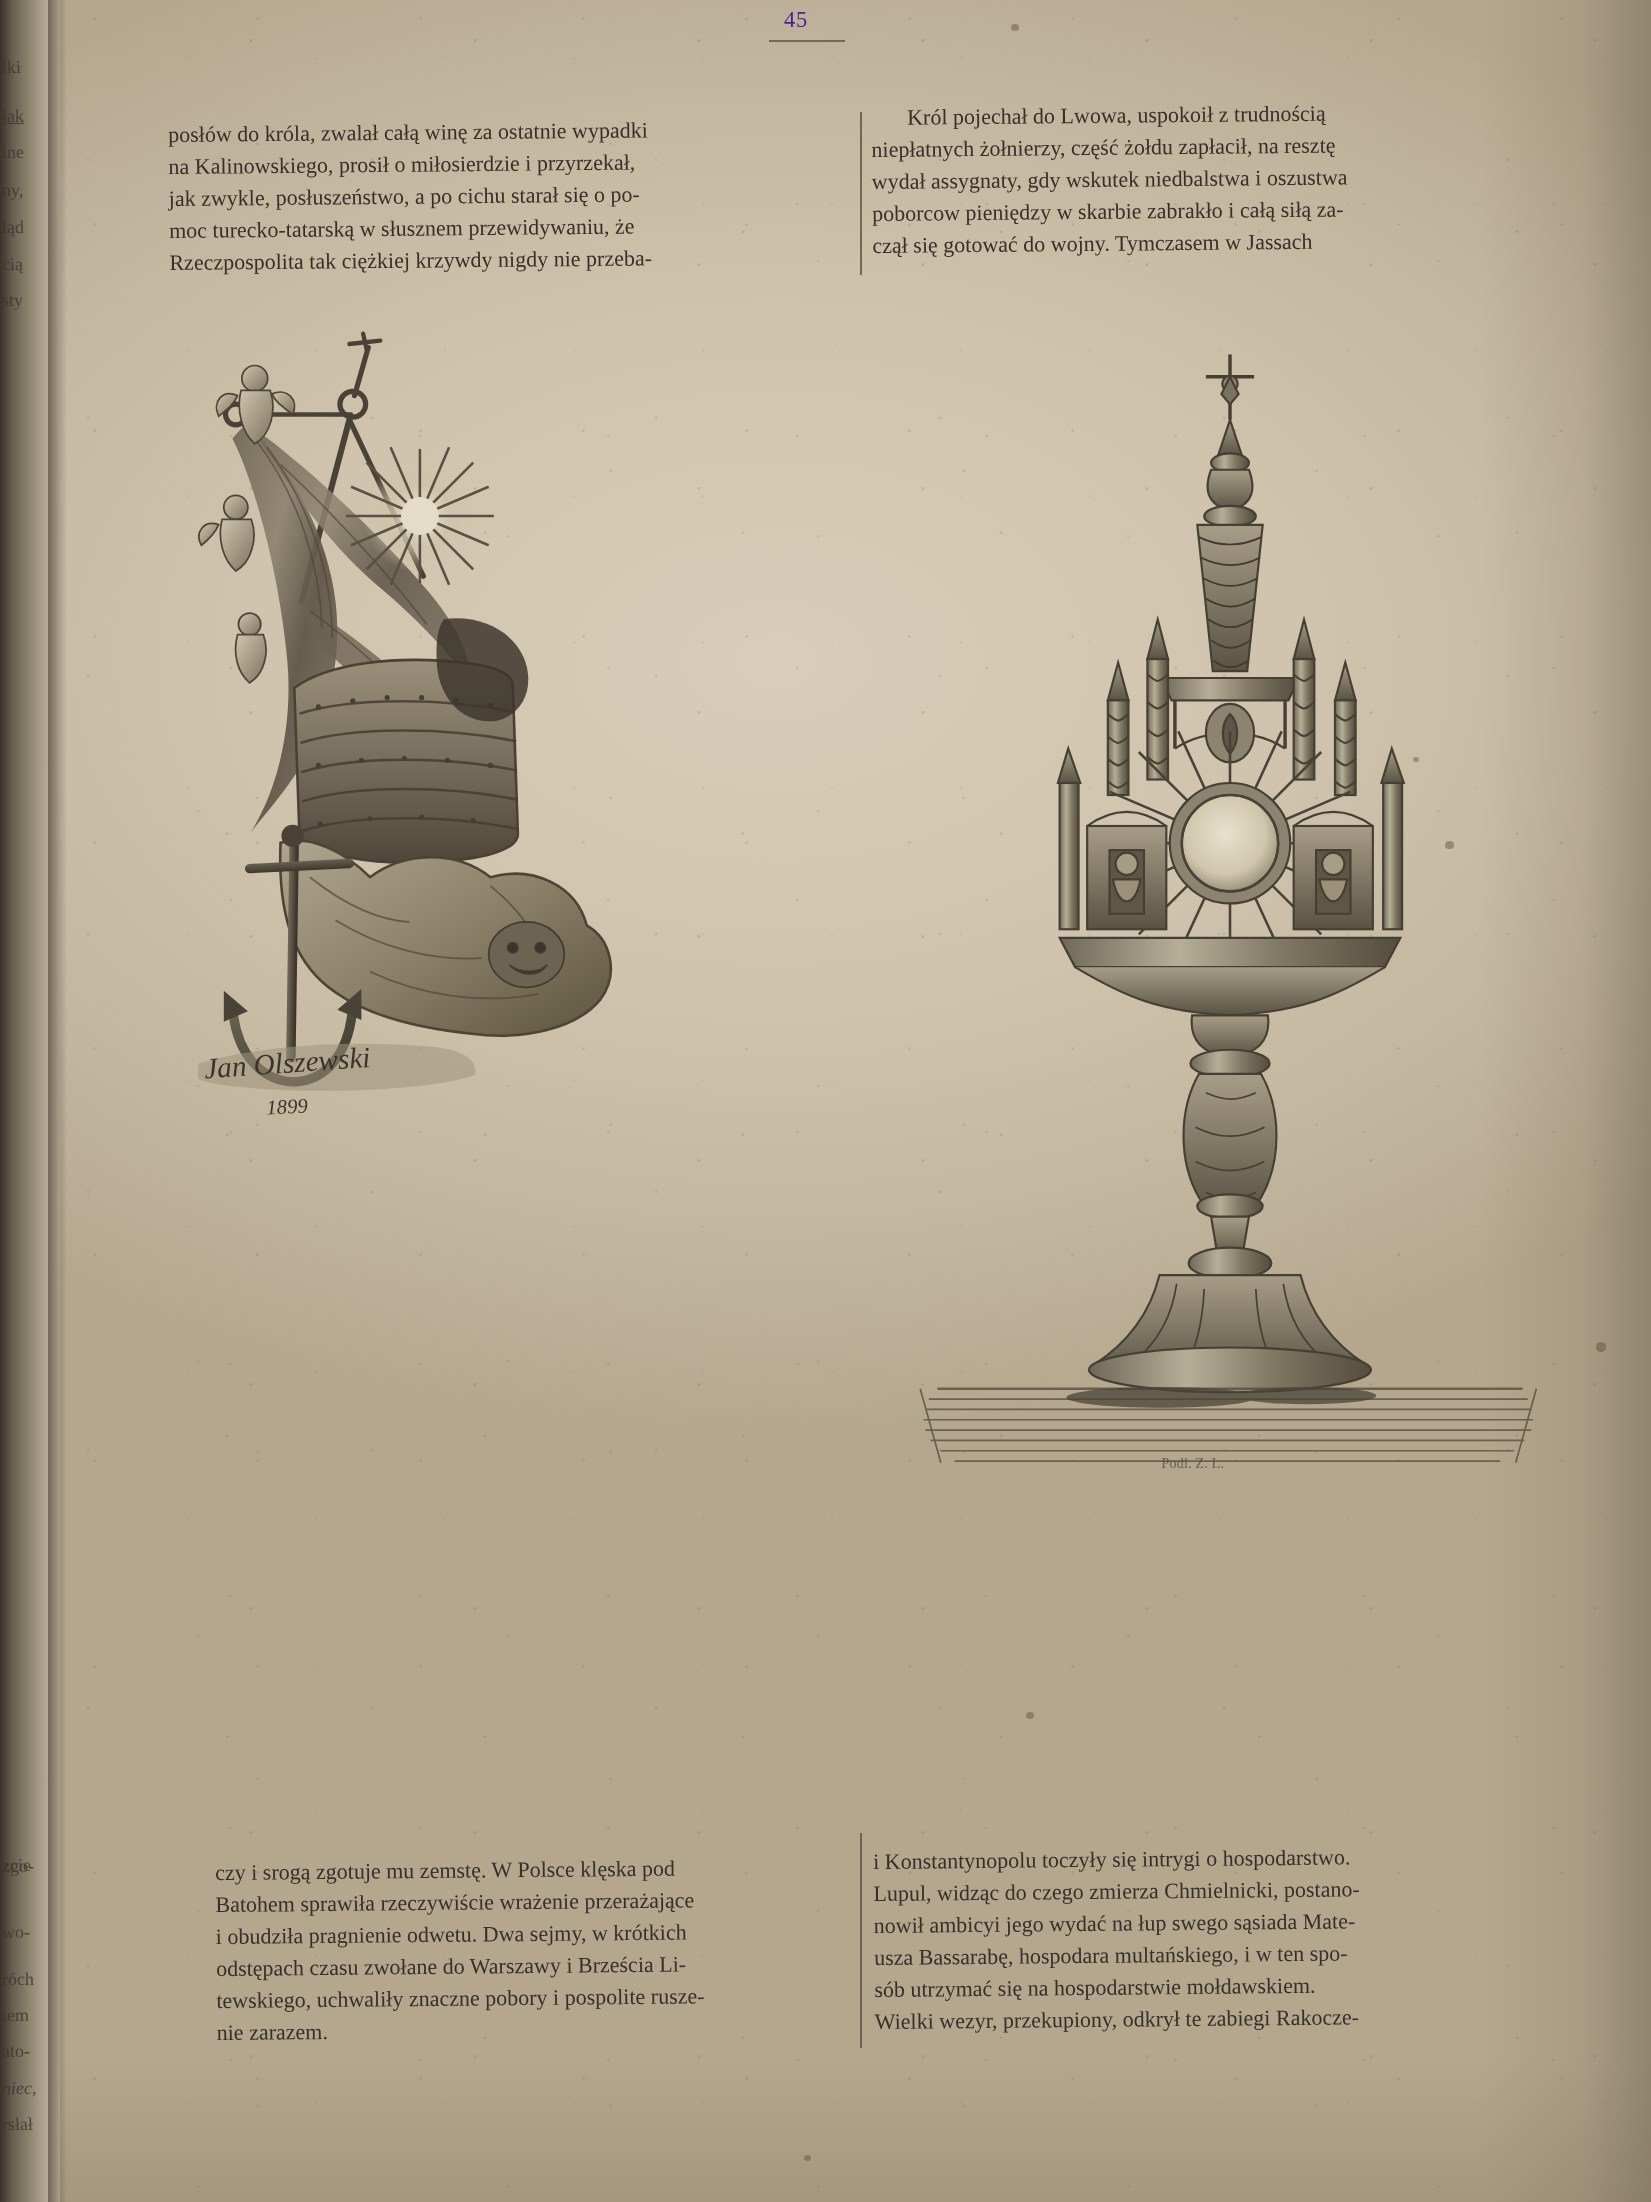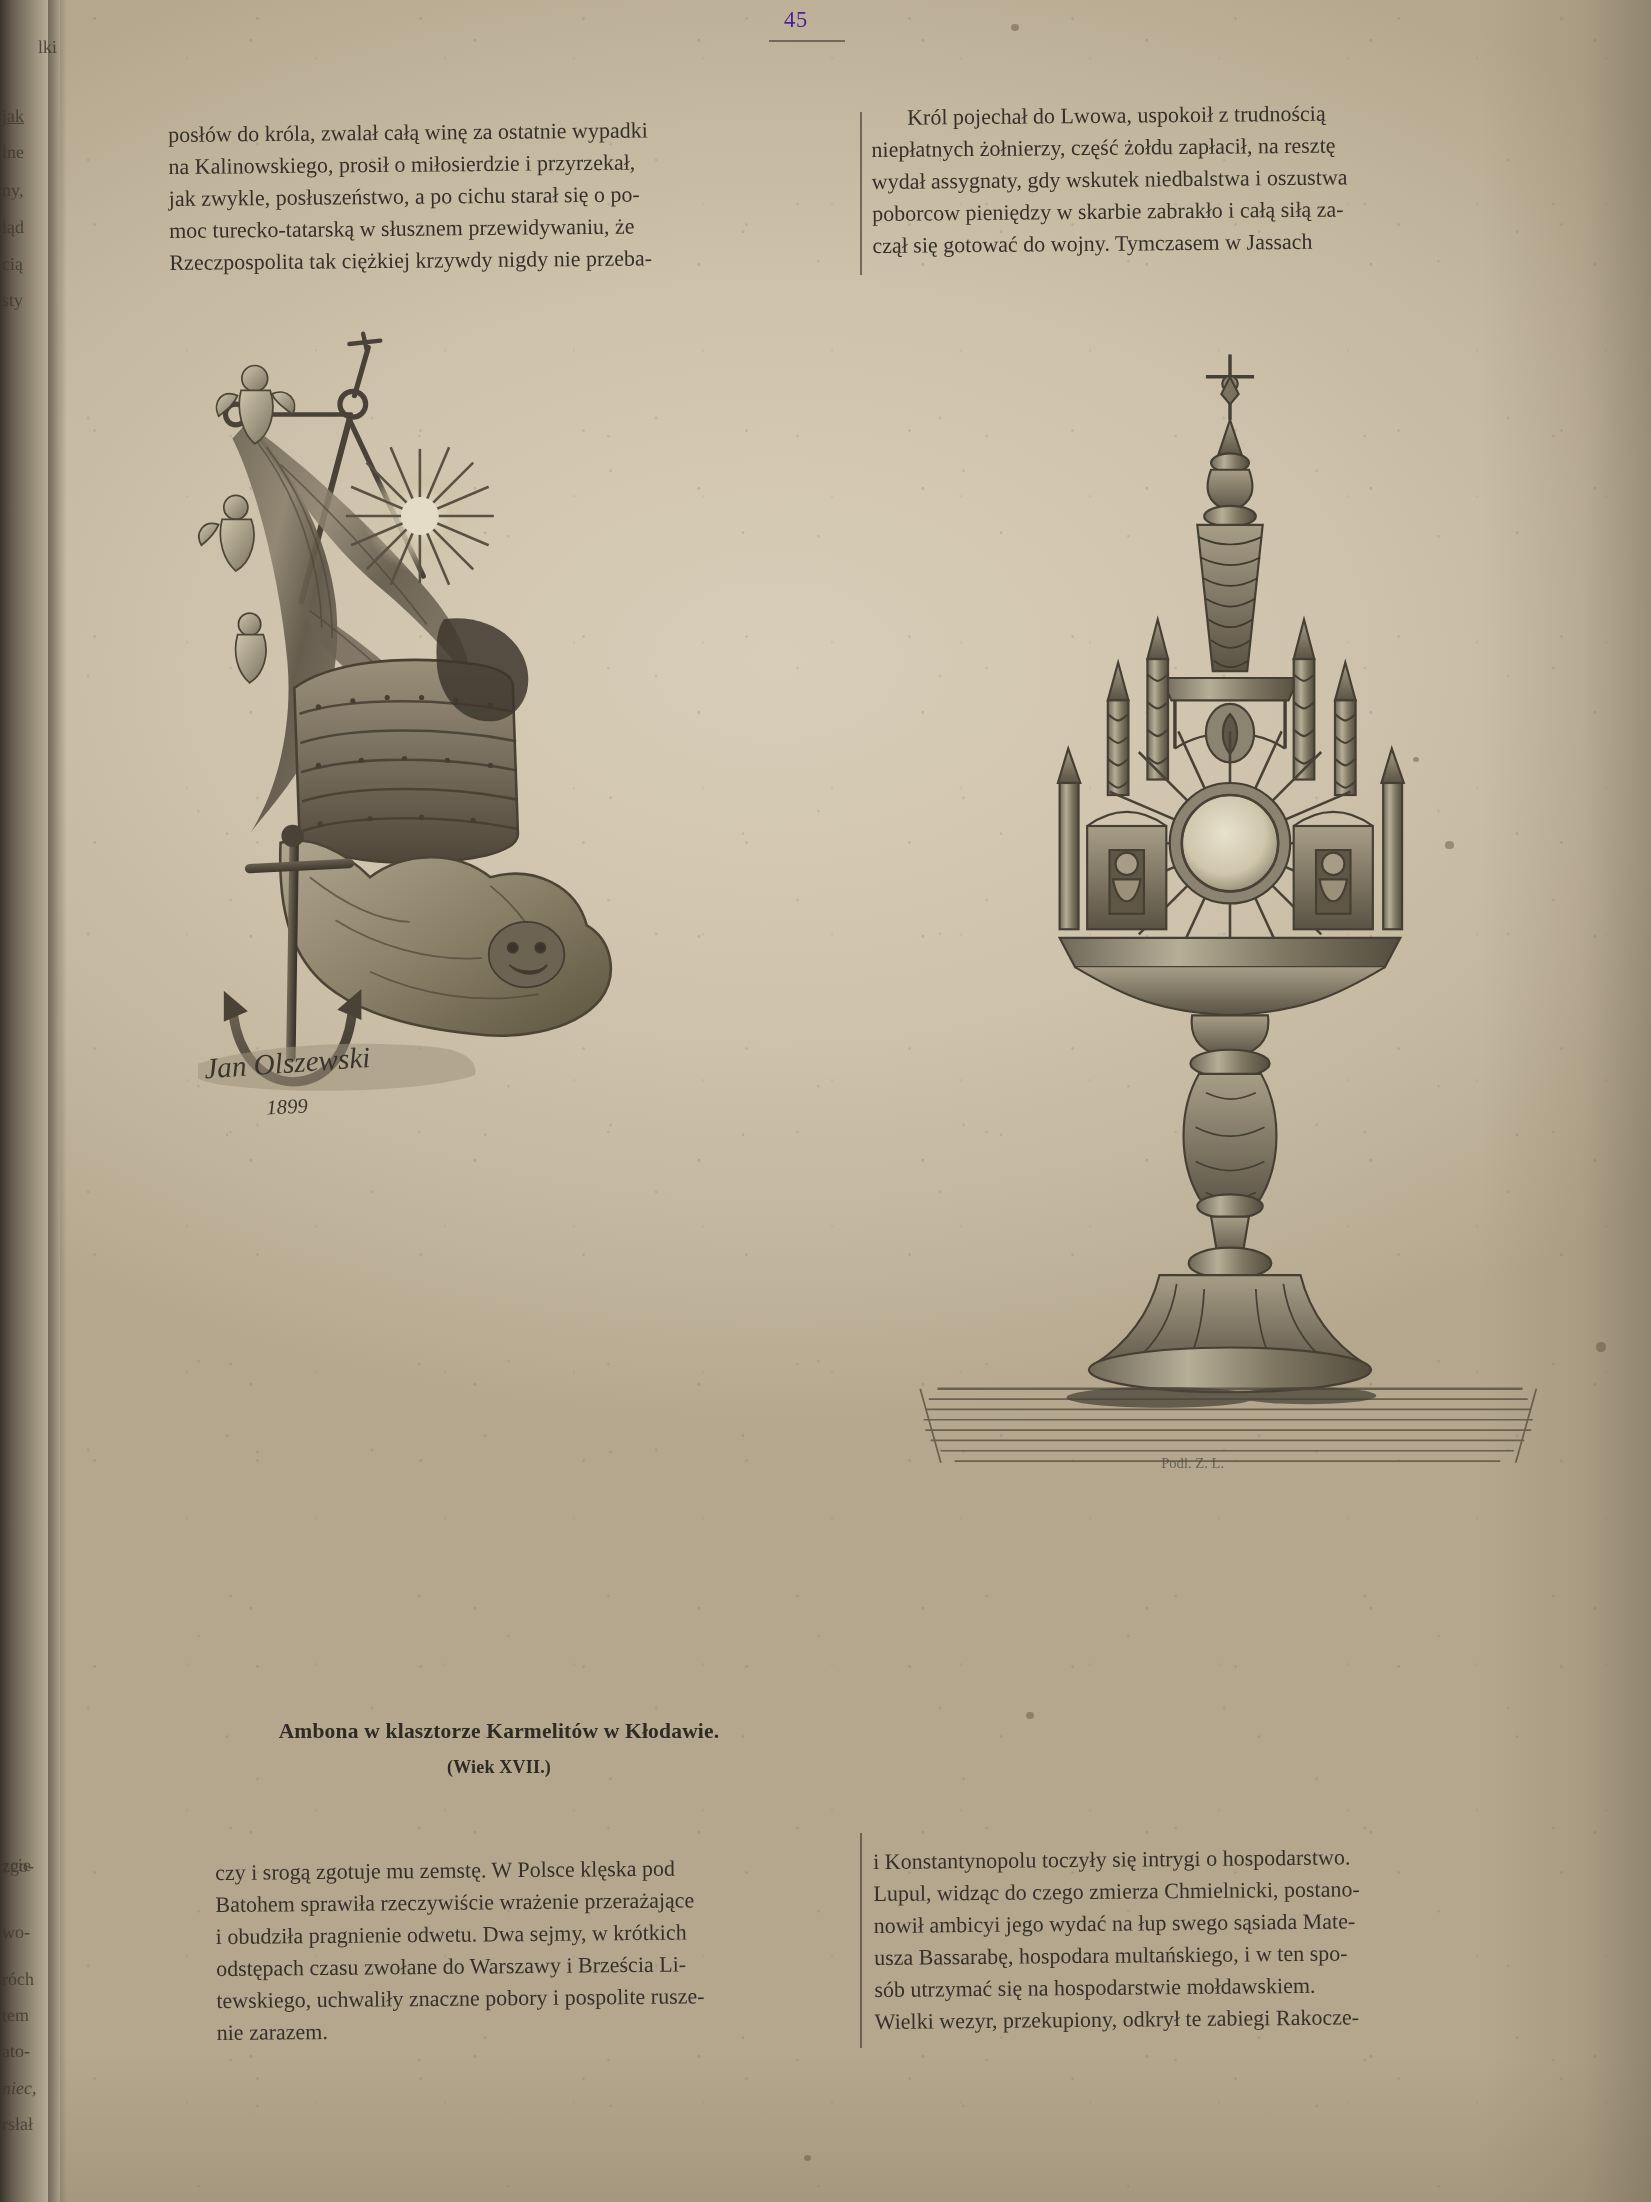--- a/index.html
+++ b/index.html
@@ -189,21 +189,21 @@
   <div class="spot" style="left:1445px; top:841px; width:8.6px; height:7.7px;"></div>
   <div class="spot" style="left:1596px; top:1342px;width:10.3px; height:9.5px;"></div>
   <div class="spot" style="left:1026px; top:1712px;width:7.7px;  height:6.9px;"></div>
   <div class="spot" style="left:804px;  top:2155px;width:6.9px;  height:6px;"></div>
   <div class="spot" style="left:1413px; top:757px; width:6px;  height:5.2px;"></div>
   <div class="spot" style="left:258px;  top:404px; width:5.2px;  height:5.2px;"></div>
 
   <div class="gutter"></div>
   <div class="gutter-edge"></div>
   <div class="prev-page">
-    <span class="frag" style="top:33px;margin-left:36px;">lki</span>
+    <span class="frag" style="top:53px;">lki</span>
     <span class="frag" style="top:102px;text-decoration:underline;">jak</span>
     <span class="frag" style="top:138px;">lne</span>
     <span class="frag" style="top:176px;">ny,</span>
     <span class="frag" style="top:213px;">ląd</span>
     <span class="frag" style="top:250px;">cią</span>
     <span class="frag" style="top:286px;">sty</span>
     <span class="frag" style="top:1852px;">zgo-</span>
     <span class="frag" style="top:1851px;">zcie</span>
     <span class="frag" style="top:1918px;">wo-</span>
     <span class="frag" style="top:1965px;">róch</span>
@@ -569,24 +569,20 @@
         <path d="M736 1214 L 712 1300"></path>
       </g>
       <g fill="#4a4337" opacity=".75">
         <ellipse cx="300" cy="1224" rx="110" ry="12"></ellipse>
         <ellipse cx="470" cy="1222" rx="80" ry="10"></ellipse>
       </g>
       <text x="300" y="1306" font-family="Liberation Serif, serif" font-size="17" fill="#4a4337" opacity=".7">Podl. Z. L.</text>
     </svg>
   </div>
 
-  <div class="caption" style="left:146px; top:1716px; width:706px;">
-    <span>Ambona w klasztorze Karmelitów w Kłodawie.</span>
-    <span class="sub">(Wiek XVII.)</span>
-  </div>
 
 
   <div class="textblock skewed" style="left:215px; top:1857px; width:645px;">
     <p>czy i srogą zgotuje mu zemstę.  W Polsce klęska pod</p>
     <p>Batohem sprawiła rzeczywiście wrażenie przerażające</p>
     <p>i obudziła pragnienie odwetu.  Dwa sejmy, w krótkich</p>
     <p>odstępach czasu zwołane do Warszawy i Brześcia Li-</p>
     <p>tewskiego, uchwaliły znaczne pobory i pospolite rusze-</p>
     <p>nie zarazem.</p>
   </div>

